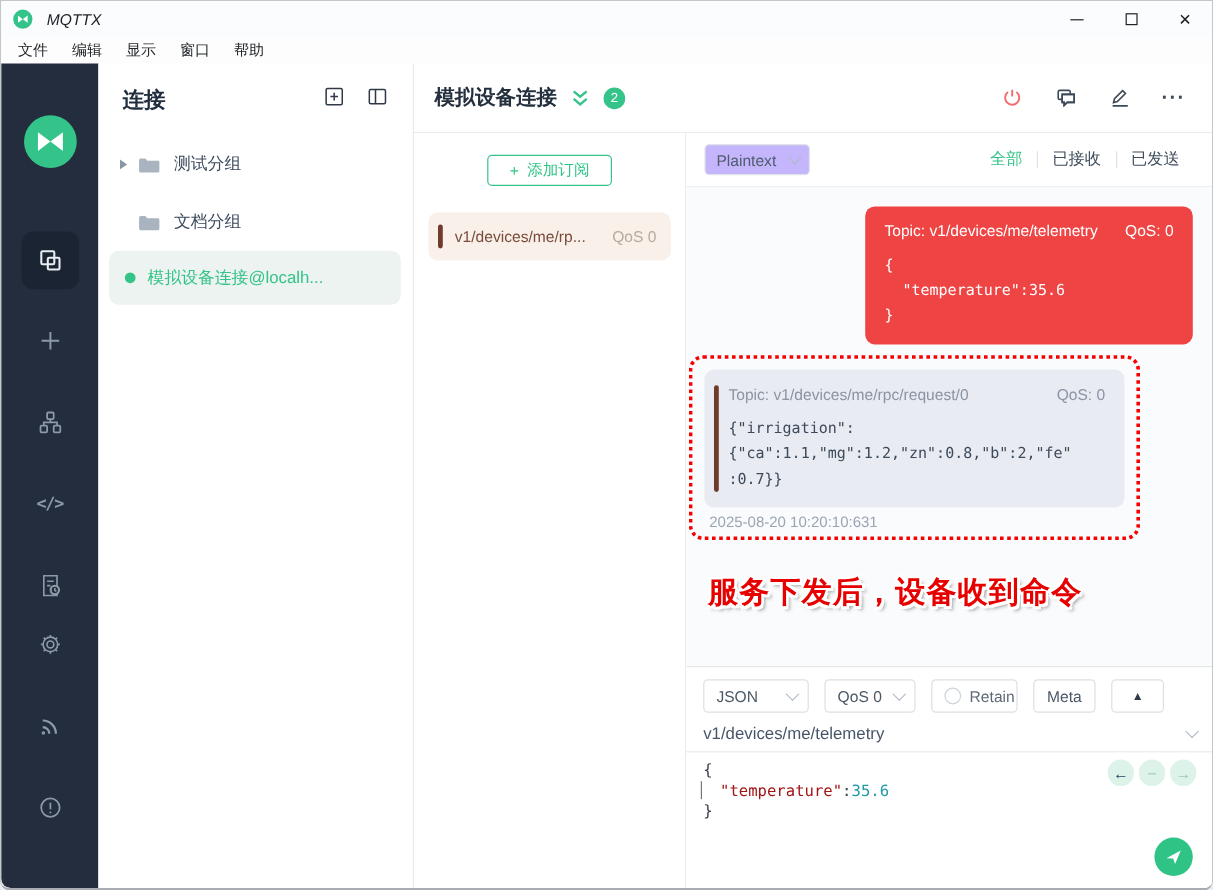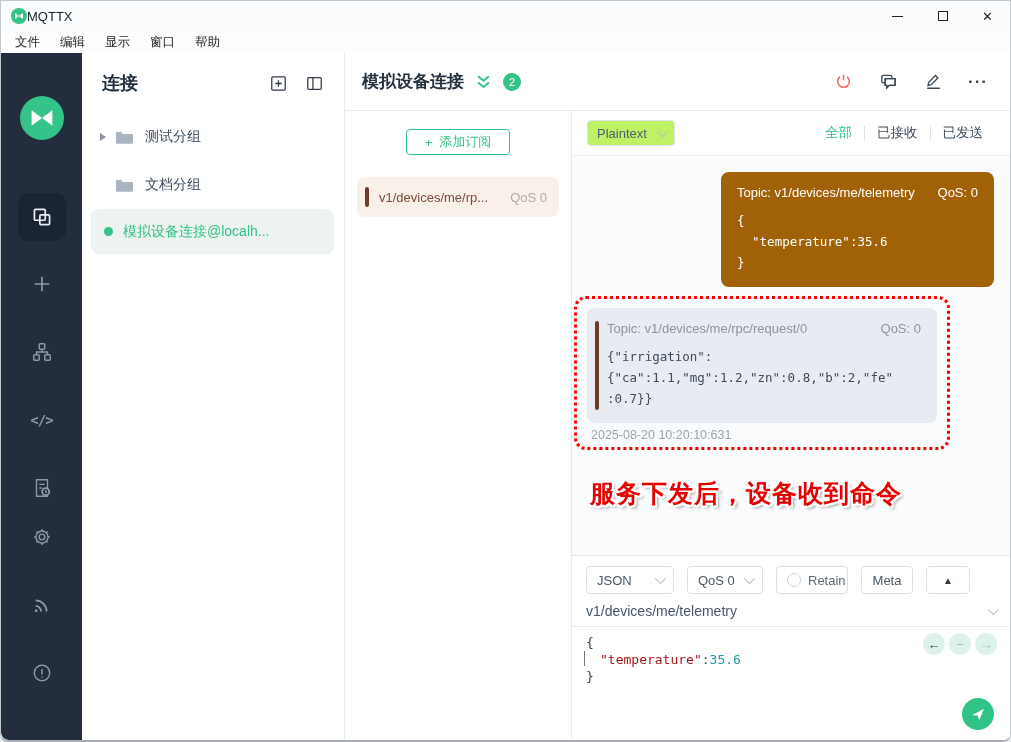--- a/index.html
+++ b/index.html
@@ -6,21 +6,21 @@
   html,body { width:1011px; height:742px; }
   body { font-family:"Liberation Sans","DejaVu Sans",sans-serif; background:#e9edf1; }
   .window { position:relative; width:1011px; height:742px; background:#fff;
             border:1px solid #c2c7cc; border-bottom:2px solid #a9adb3;
             border-radius:0 0 8px 8px; overflow:hidden; }
 
   
   .titlebar { height:30px; background:#fafcfd; display:flex; align-items:center; }
   .tb-logo { width:16px; height:16px; border-radius:50%; background:#34c388; margin-left:10px;
              display:flex; align-items:center; justify-content:center; }
-  .tb-title { font-size:13px; color:#1d2125; margin-left:0; }
+  .tb-title { font-size:13px; color:#1d2125; margin-left:12px;font-style:italic; }
   .tb-spacer { flex:1; }
   .winbtn { width:45px; height:30px; display:flex; align-items:center; justify-content:center; color:#222; }
   .min-glyph { width:11px; height:1px; background:#222; display:block; }
   .max-glyph { width:10px; height:10px; border:1px solid #222; display:block; }
   .close-glyph { font-size:13px; line-height:1; }
 
   
   .menubar { height:22px; background:#fdfdfd; display:flex; align-items:center; padding-left:4px; }
   .menu-item { font-size:12.5px; color:#23272b; padding:0 10px;text-align:center; }
 
@@ -33,21 +33,21 @@
   .rail-logo { width:44px; height:44px; border-radius:50%; background:#34c388; margin-top:43px;
                display:flex; align-items:center; justify-content:center; }
   .rail-active { width:48px; height:48px; border-radius:10px; background:#1b2433; margin-top:53px;
                  display:flex; align-items:center; justify-content:center; }
   .rail-ic { width:24px; height:24px; display:flex; align-items:center; justify-content:center; }
   .mt31{margin-top:31px}.mt44{margin-top:44px}.mt25{margin-top:25px}
   .code-glyph { font-family:"DejaVu Sans Mono",monospace; font-size:14px; color:#8d99a6; font-weight:bold; letter-spacing:-1px; }
 
   
   .conn { width:263px; background:#fff; border-right:1px solid #e7eaee; flex-shrink:0; }
-  .conn-head { display:flex; align-items:center; padding:18px 20px 0 20px; }
+  .conn-head { display:flex; padding:18px 20px 0 20px; }
   .conn-title { font-size:18px; font-weight:bold; color:#1f2d3d; flex:1; }
   .conn-head .hicon { margin-left:17px; }
   .tree { margin-top:18px; }
   .tree-row { height:48px; display:flex; align-items:center; padding-left:18px; }
   .caret { width:0; height:0; border-left:6px solid #8a96a3; border-top:4.5px solid transparent;
            border-bottom:4.5px solid transparent; margin-right:9px; }
   .caret-spacer { width:15px; }
   .tree-label { font-size:14px; color:#3c4a5c; margin-left:12px; }
   .conn-active { margin:0 10px 0 9px; height:45px; background:#ecf3f0; border-radius:8px;
                  display:flex; align-items:center; padding-left:13px; }
@@ -75,32 +75,32 @@
   .sub-item { margin:22px 12px 0 12px; height:40px; background:#f8f0e9; border-radius:8px;
               display:flex; align-items:center; padding:0 12px 0 8px; }
   .sub-bar { width:4px; height:20px; border-radius:2px; background:#713b2c; flex-shrink:0; }
   .sub-topic { font-size:13px; color:#7a4c3b; margin-left:10px; flex:1; white-space:nowrap; overflow:hidden; }
   .sub-qos { font-size:13px; color:#b7aaa0; margin-left:6px; }
 
   
   .msgcol { flex:1; display:flex; flex-direction:column; min-width:0; background:#fff; }
   .filterbar { height:45px; display:flex; align-items:center; padding:0 15px; border-bottom:1px solid #eceff2; background:#fff; }
   .ptype { width:88px; height:26px; border:1px solid #e0e4e9; border-radius:4px; display:flex; align-items:center;
-           justify-content:space-between; padding:0 9px; background:#bef264; }
+           justify-content:space-between; padding:0 9px; background:#c4b5fd; }
   .ptype-label { font-size:13px; color:#4f5d6d; }
   .chev { width:8px; height:8px; border-right:1.6px solid #b3bcc8; border-bottom:1.6px solid #b3bcc8;
           transform:rotate(45deg) translateY(-2px); }
   .fspacer { flex:1; }
   .ftab { font-size:13.5px; color:#3f4d5c; padding:0 12px; }
   .ftab.active { color:#34c388; }
   .fsep { width:1px; height:14px; background:#dde2e8; }
 
   .messages { flex:1; background:#fafbfc; padding:16px 16px 0 16px; overflow:hidden; position:relative; }
 
-  .bubble-sent { margin-left:auto; width:273px; background:#a16207; border-radius:8px; padding:13px 16px 14px 16px; color:#fff; }
+  .bubble-sent { margin-left:auto; width:273px; background:#ef4444; border-radius:8px; padding:13px 16px 14px 16px; color:#fff; }
   .b-topicrow { display:flex; font-size:13px; }
   .b-topic { flex:1; }
   .b-qos { margin-left:12px; }
   .b-pre { font-family:"DejaVu Sans Mono","Liberation Mono",monospace; font-size:12.5px; line-height:21px;
            margin-top:10px; white-space:pre; }
   .ts { font-size:12.5px; color:#9aa4b2; margin-top:5px; }
   .ts-right { text-align:right; }
 
   .annotated { margin-left:-14px; margin-top:9px; width:376px; border:3px dotted #f60000; border-radius:12px;
                padding:9px 0 3px 0; }

